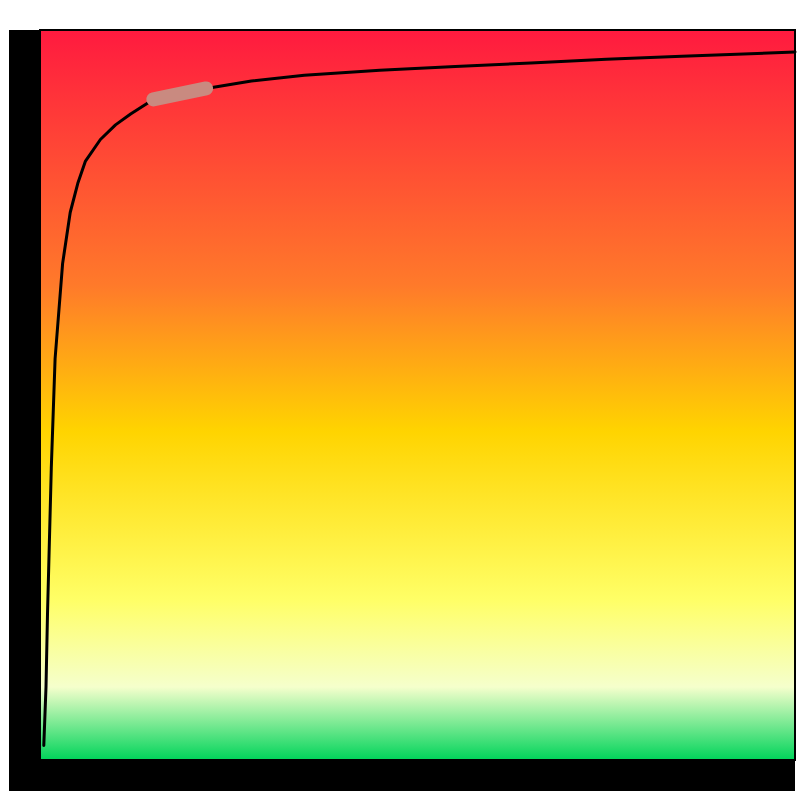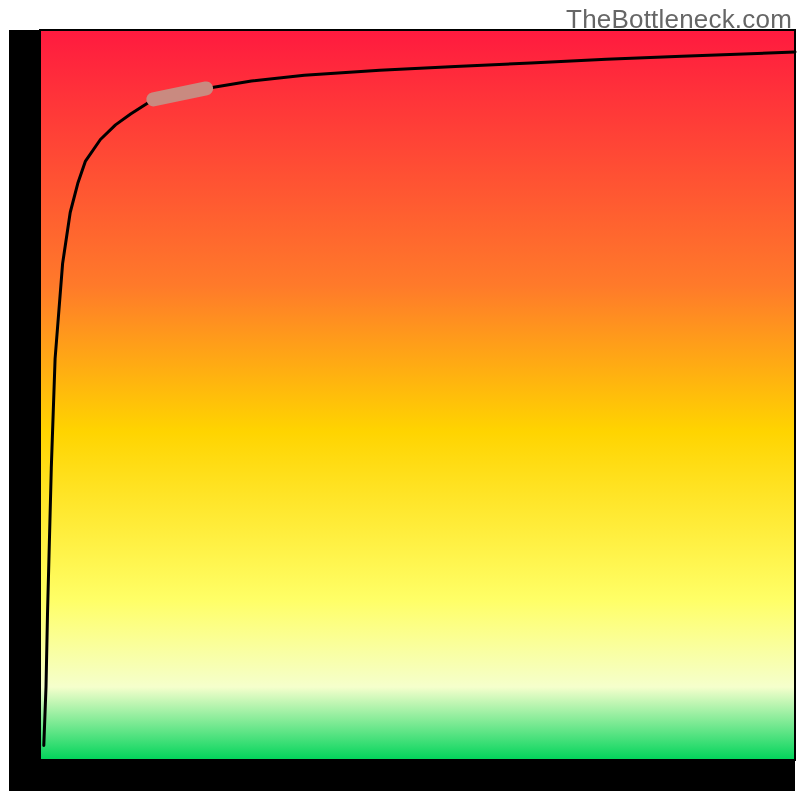--- a/index.html
+++ b/index.html
@@ -53,14 +53,13 @@
     <rect x="40" y="30" width="755" height="730" fill="none" stroke="#000000" stroke-width="2"></rect>
 
     <rect x="9" y="30" width="31" height="740" fill="#000000"></rect>
     <rect x="9" y="760" width="786" height="31" fill="#000000"></rect>
 
     <path id="curve-path" fill="none" stroke="#000000" stroke-width="3" stroke-linecap="round" stroke-linejoin="round" d="M43.8 745.4 L46.0 687.0 L47.5 614.0 L51.3 468.0 L55.1 358.5 L62.6 263.6 L70.2 212.5 L77.8 183.3 L85.3 161.4 L100.4 139.5 L115.5 124.9 L130.6 114.0 L153.3 99.4 L175.9 92.0 L206.1 88.4 L251.4 81.1 L304.3 75.3 L379.8 70.2 L455.3 66.5 L530.8 62.9 L606.3 59.2 L681.8 56.3 L757.3 53.4 L795.0 51.9"></path>
 
     <path id="highlight-path" fill="none" stroke="#c98a80" stroke-width="14" stroke-linecap="round" d="M153.3 99.4 L206.1 88.4"></path>
   </svg>
 
-  <div class="watermark">TheBottleneck.com</div>
 </div>
 
 </body></html>

